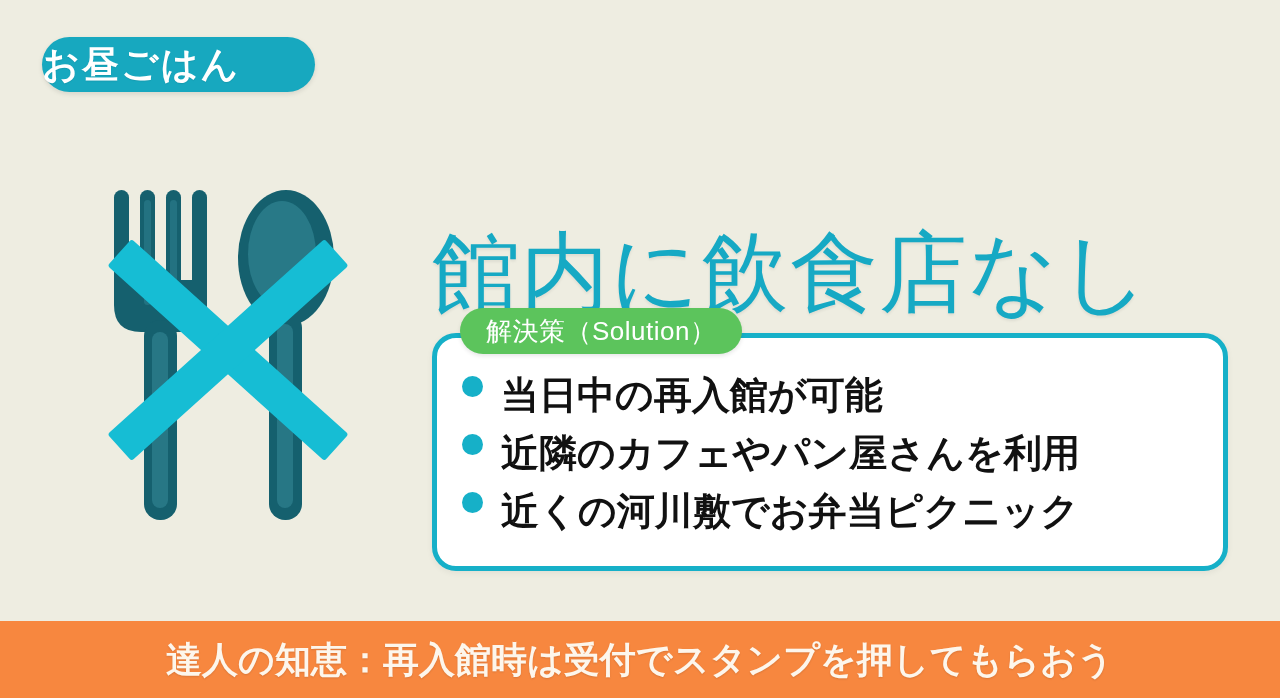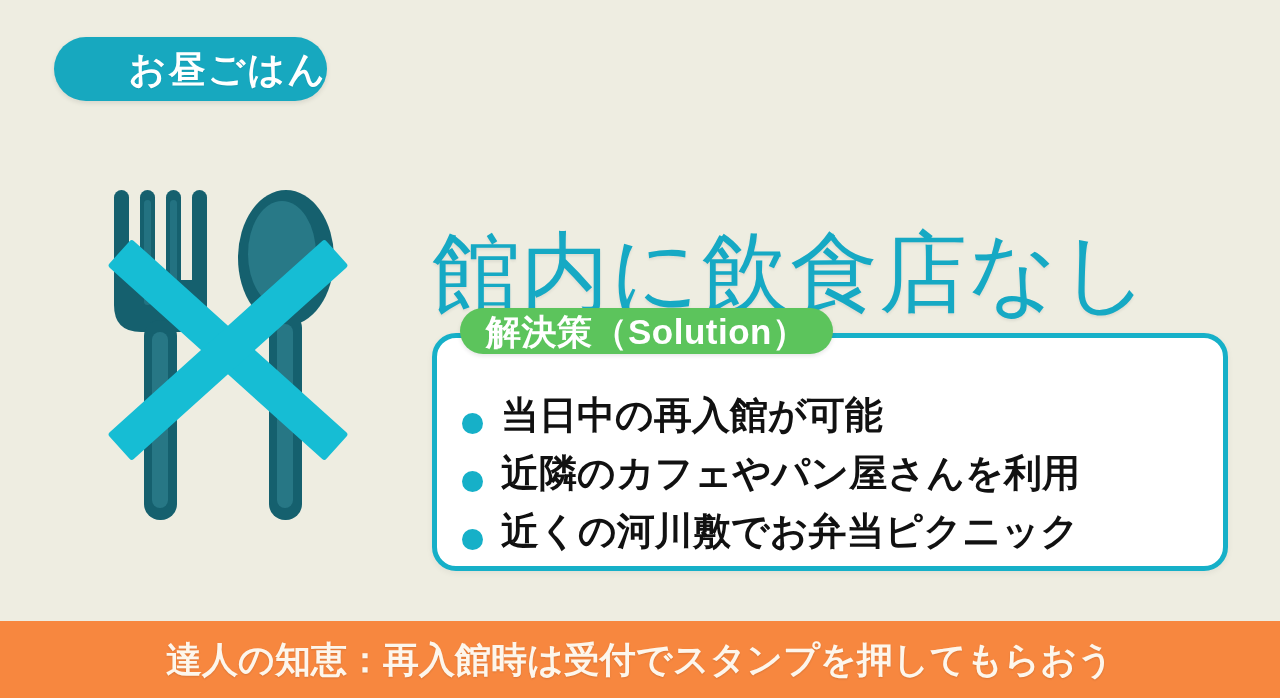--- a/index.html
+++ b/index.html
@@ -18,29 +18,29 @@
     position: relative;
     width: 1280px;
     height: 698px;
     background: #eeede1;
     overflow: hidden;
   }
 
   
   #category-badge {
     position: absolute;
-    left: 54px;
+    left: 42px;
     top: 37px;
     width: 273px;
-    height: 64px;
+    height: 55px;
     background: #17a8bf;
     border-radius: 36px;
     display: flex;
     align-items: center;
-    justify-content: flex-end;
+    justify-content: flex-start;
     box-shadow: 0 2px 5px rgba(0,0,0,0.10);
   }
   #category-badge .badge-text {
     color: #ffffff;
     font-size: 37px;
     font-weight: 700;
     letter-spacing: 2px;
     line-height: 1;
     text-shadow: 0 1px 1px rgba(0,0,0,0.08);
   }
@@ -97,39 +97,39 @@
     background: #5cc45c;
     border-radius: 24px;
     display: flex;
     align-items: center;
     justify-content: center;
     box-shadow: 0 2px 4px rgba(0,0,0,0.10);
     z-index: 5;
   }
   #solution-label .label-text {
     color: #ffffff;
-    font-size: 35px;
-    font-weight: 700;
+    font-size: 26px;
+    font-weight: 400;
     line-height: 1;
     letter-spacing: 0.5px;
   }
 
   #solution-list {
     position: absolute;
     left: 462px;
     top: 376px;
     width: 760px;
     margin: 0;
     padding: 0;
     list-style: none;
     z-index: 4;
   }
   #solution-list .list-item {
     display: flex;
-    align-items: flex-end;
+    align-items: flex-start;
     height: 58px;
   }
   #solution-list .bullet-dot {
     flex: 0 0 auto;
     width: 21px;
     height: 21px;
     border-radius: 50%;
     background: #16b0c8;
     margin-right: 18px;
   }

